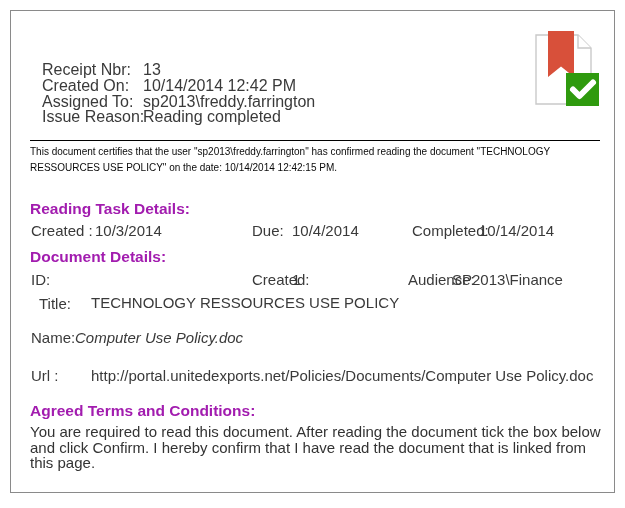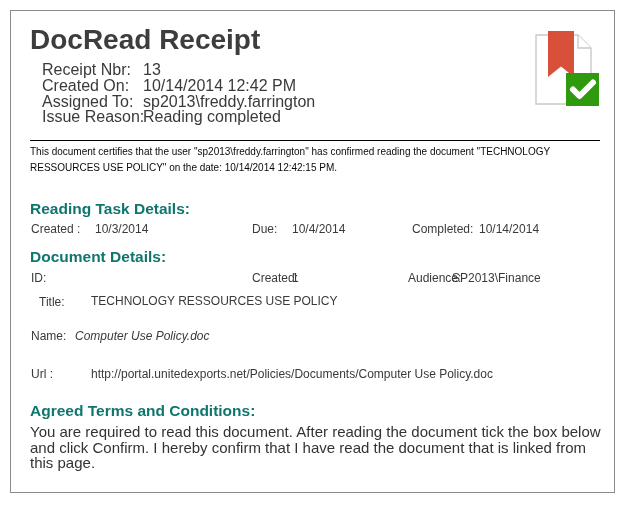--- a/index.html
+++ b/index.html
@@ -62,44 +62,43 @@
     line-height: 15.5px;
     color: #0a0a0a;
   }
 
   .heading {
     position: absolute;
     margin: 0;
     left: 30px;
     font-size: 15.5px;
     font-weight: bold;
-    color: #0f766e;
+    color: #a21caf;
     white-space: nowrap;
   }
 
-  .field { position: absolute; font-size: 12px; color: #3a3a3a; white-space: nowrap; }
+  .field { position: absolute; font-size: 15px; color: #3a3a3a; white-space: nowrap; }
 
   .terms {
     position: absolute;
     left: 30px; top: 424px;
     width: 572px;
     margin: 0;
     font-size: 15px;
     line-height: 15.5px;
     color: #333333;
   }
 </style>
 </head>
 <body>
 
 <div class="page">
 
   <div class="frame"></div>
 
-  <h1 class="title">DocRead Receipt</h1>
 
   <div class="doc-icon">
     <svg width="66" height="78" viewBox="0 0 66 78" xmlns="http://www.w3.org/2000/svg">
       <path d="M1 4 L43 4 L56 17 L56 73 L1 73 Z" fill="#ffffff" stroke="#c9c9c9" stroke-width="1.4"></path>
       <path d="M43 4 L43 17 L56 17" fill="#ffffff" stroke="#c9c9c9" stroke-width="1.4"></path>
       <path d="M13 0 L39 0 L39 46 L26 35.5 L13 46 Z" fill="#d8503a"></path>
       <rect x="31" y="42" width="33" height="33" fill="#2f9a0e"></rect>
       <path d="M38 58.5 L44.5 65 L58 51.5" fill="none" stroke="#ffffff" stroke-width="6" stroke-linecap="round" stroke-linejoin="round"></path>
     </svg>
   </div>

